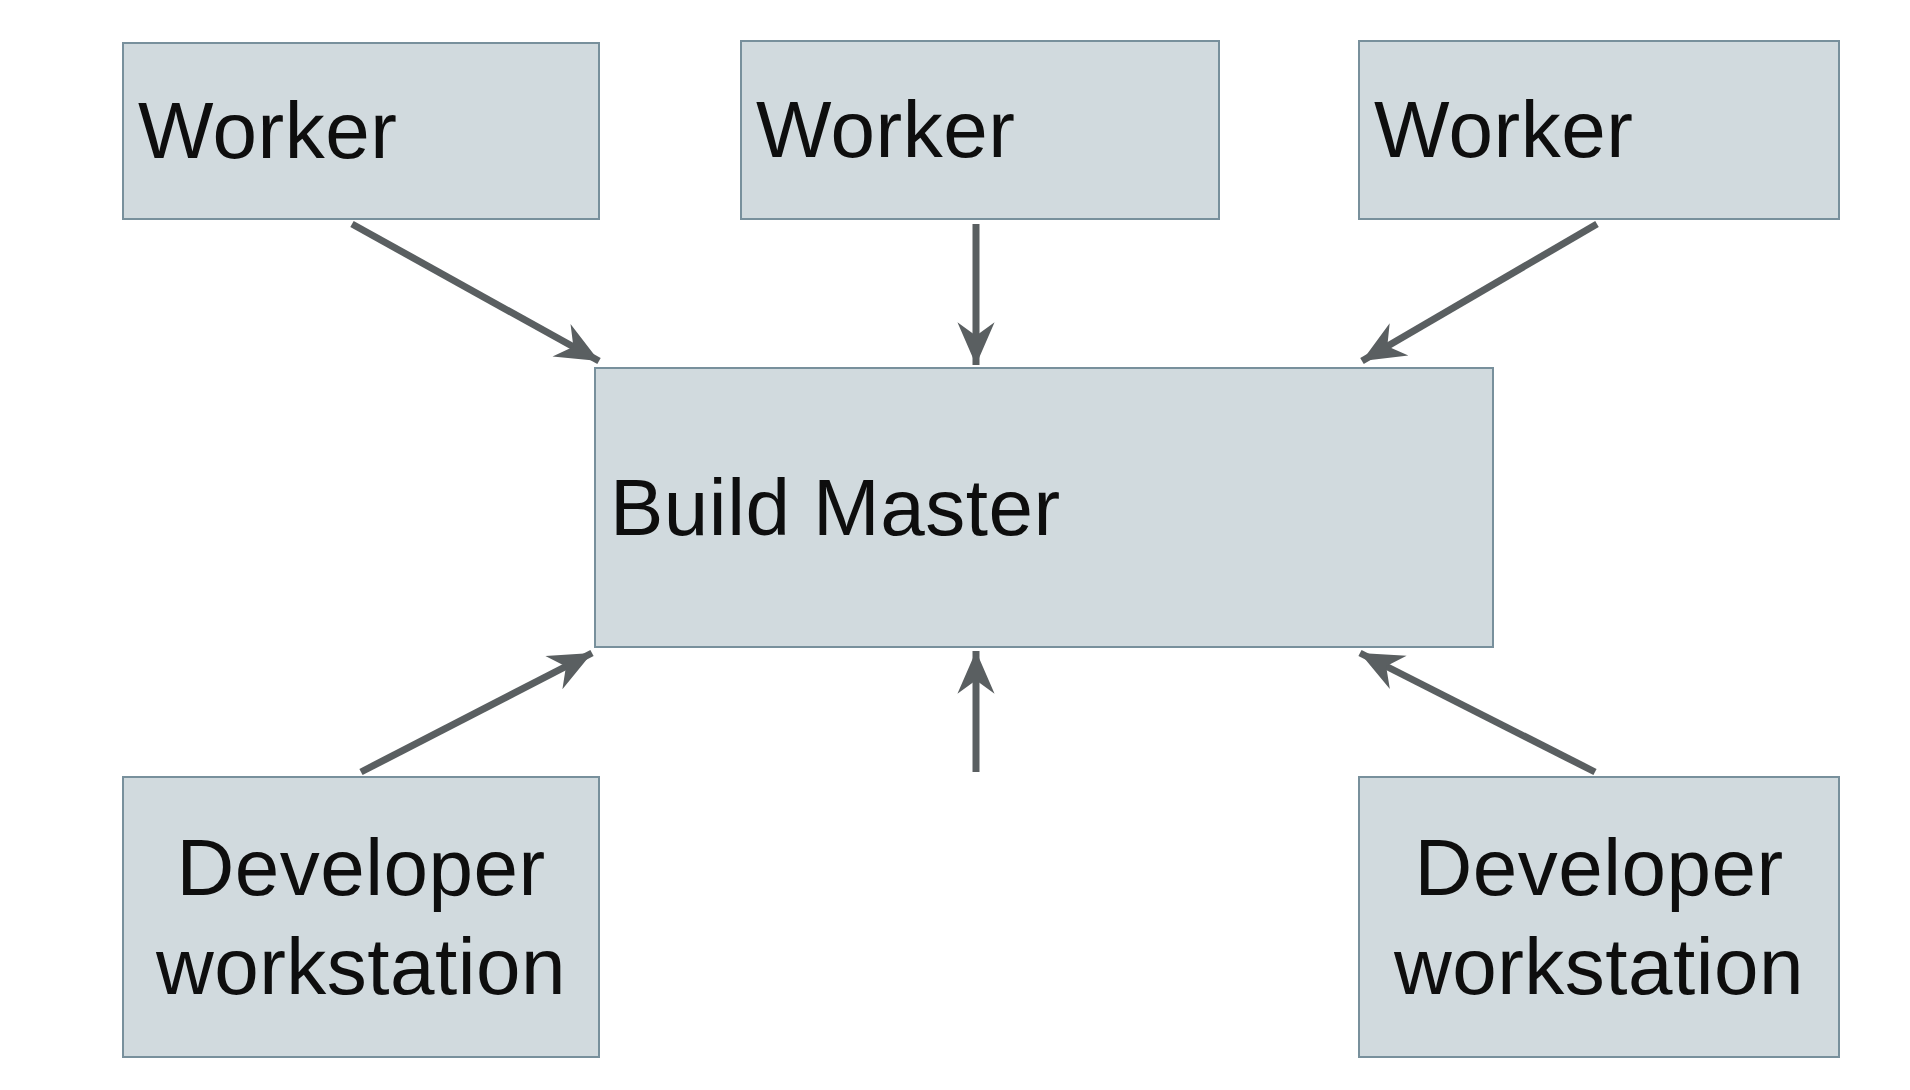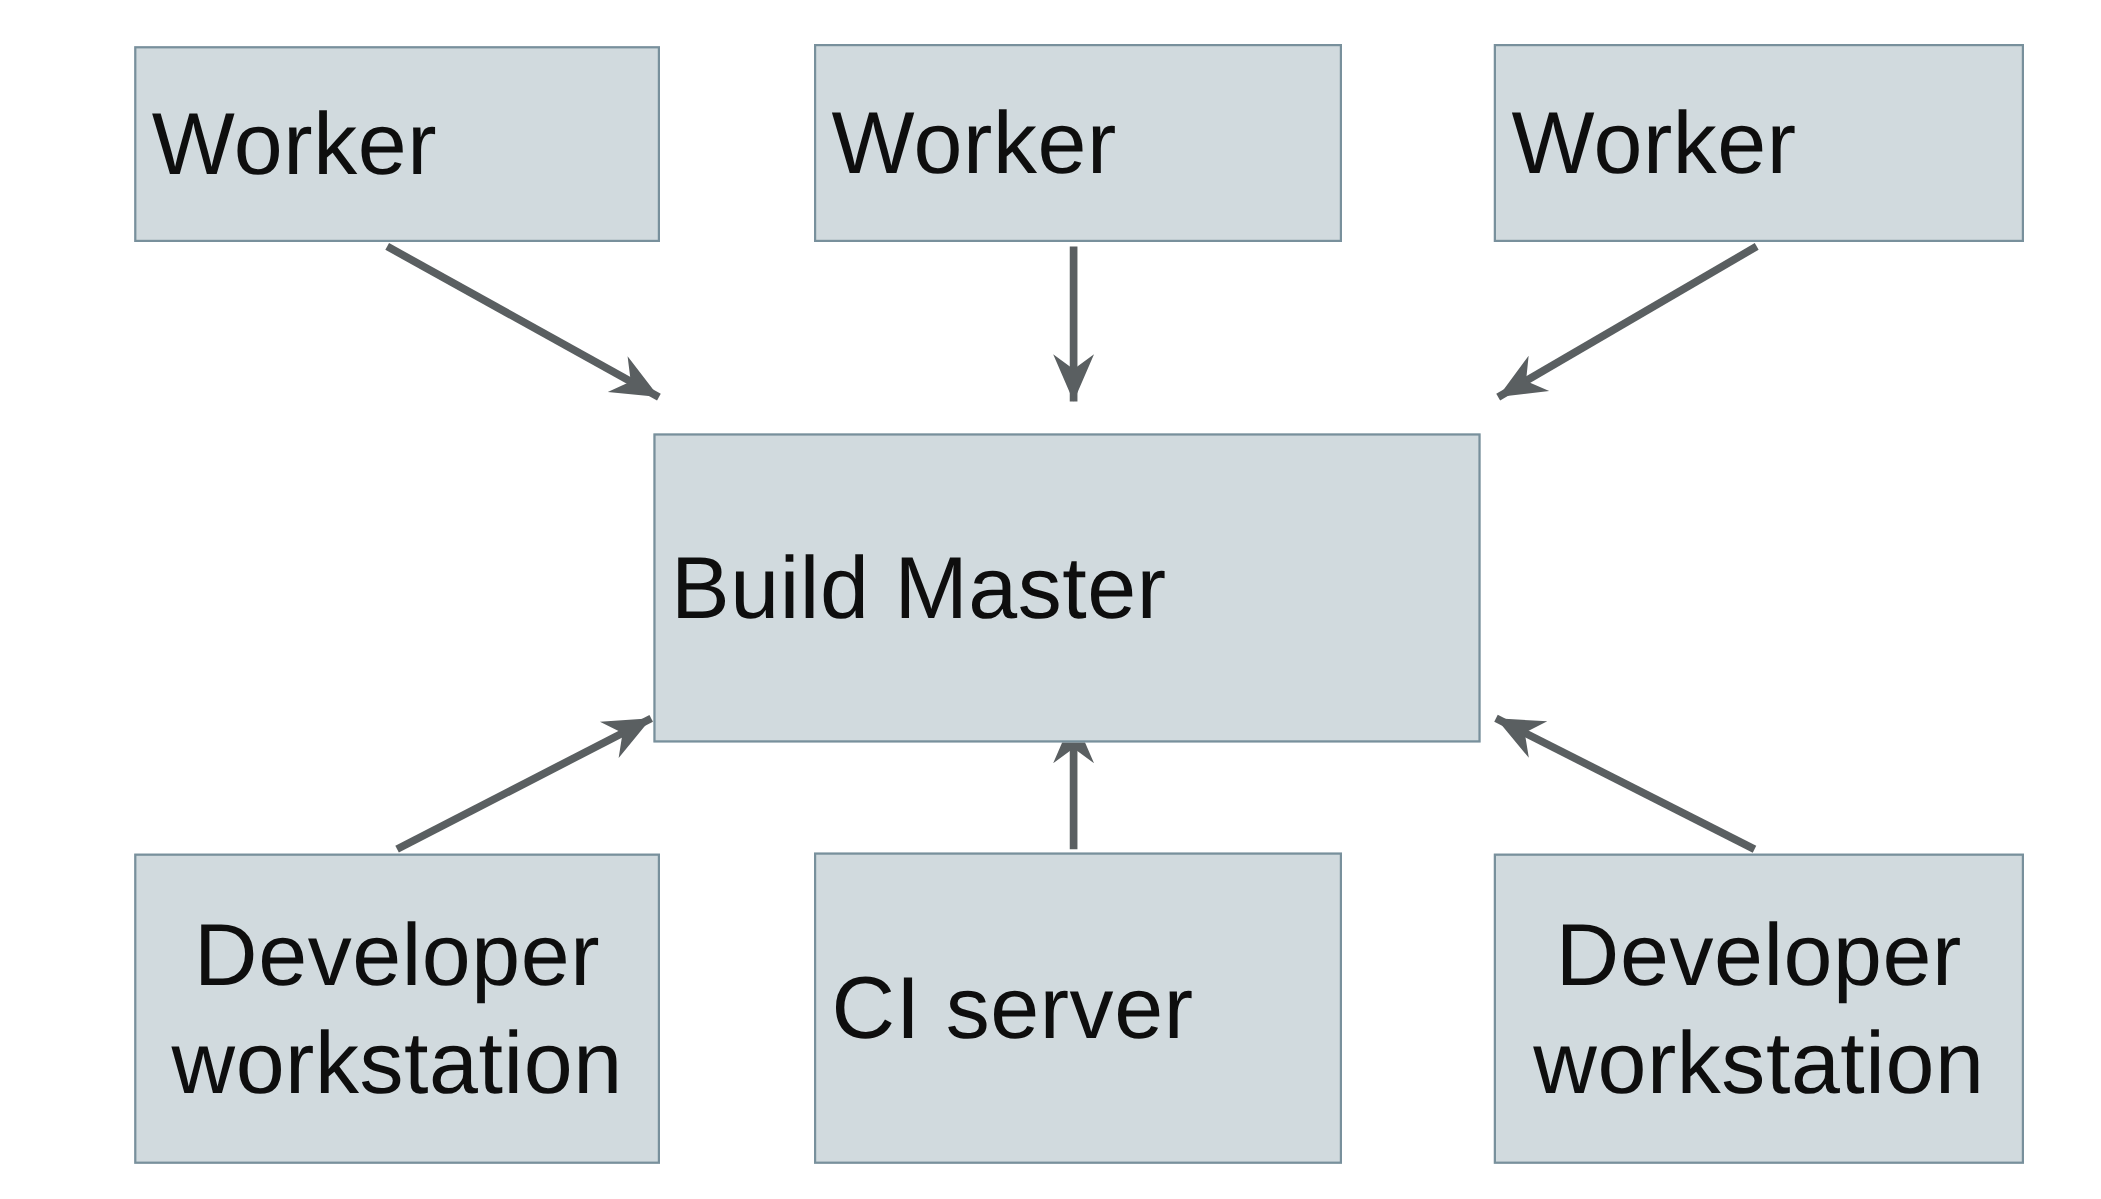--- a/index.html
+++ b/index.html
@@ -20,21 +20,21 @@
     text-align:center;
     color:var(--label,#0e0e0e);
     font-size:80px;line-height:1.24;
     letter-spacing:0.5px;
   }
   .node span{display:block;padding:0 14px;}
   
   .n-worker1{left:122px;top:42px;width:478px;height:178px;}
   .n-worker2{left:740px;top:40px;width:480px;height:180px;}
   .n-worker3{left:1358px;top:40px;width:482px;height:180px;}
-  .n-build-master{left:594px;top:367px;width:752px;height:281px;margin-top:27px;}
+  .n-build-master{left:594px;top:367px;width:900px;height:281px;}
   .n-dev1{left:122px;top:776px;width:478px;height:282px;}
   .n-ci{left:740px;top:775px;width:480px;height:283px;}
   .n-dev2{left:1358px;top:776px;width:482px;height:282px;}
 </style>
 </head>
 <body>
 
 <div class="canvas">
 
   <svg class="arrows" viewBox="0 0 1910 1090" xmlns="http://www.w3.org/2000/svg">
@@ -64,21 +64,18 @@
   </div>
 
   <div class="node n-build-master">
     <span>Build Master</span>
   </div>
 
   <div class="node n-dev1">
     <span>Developer workstation</span>
   </div>
 
-  <div class="node n-ci">
-    <span>CI server</span>
-  </div>
 
   <div class="node n-dev2">
     <span>Developer workstation</span>
   </div>
 
 </div>
 
 </body></html>

